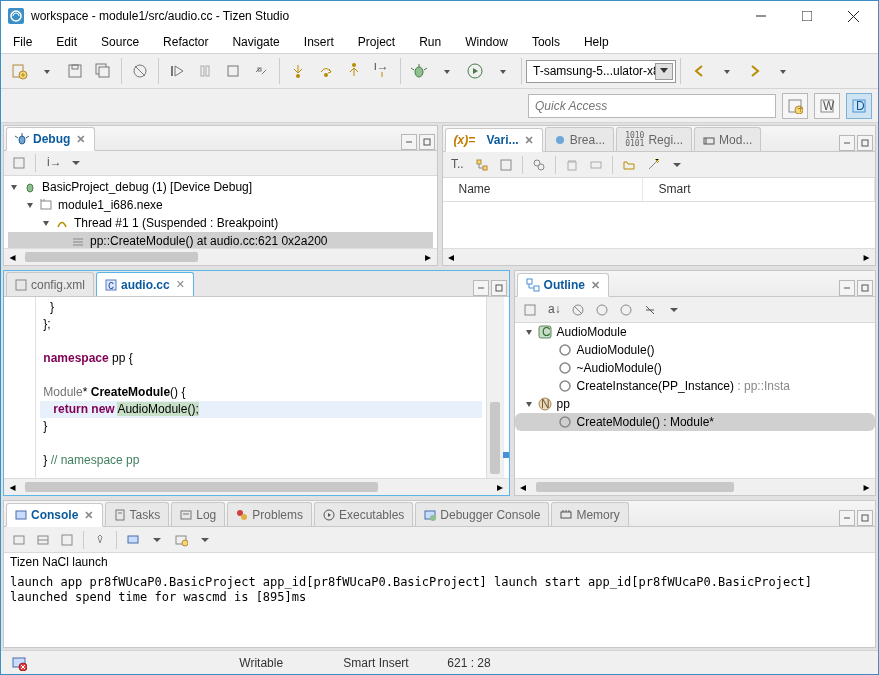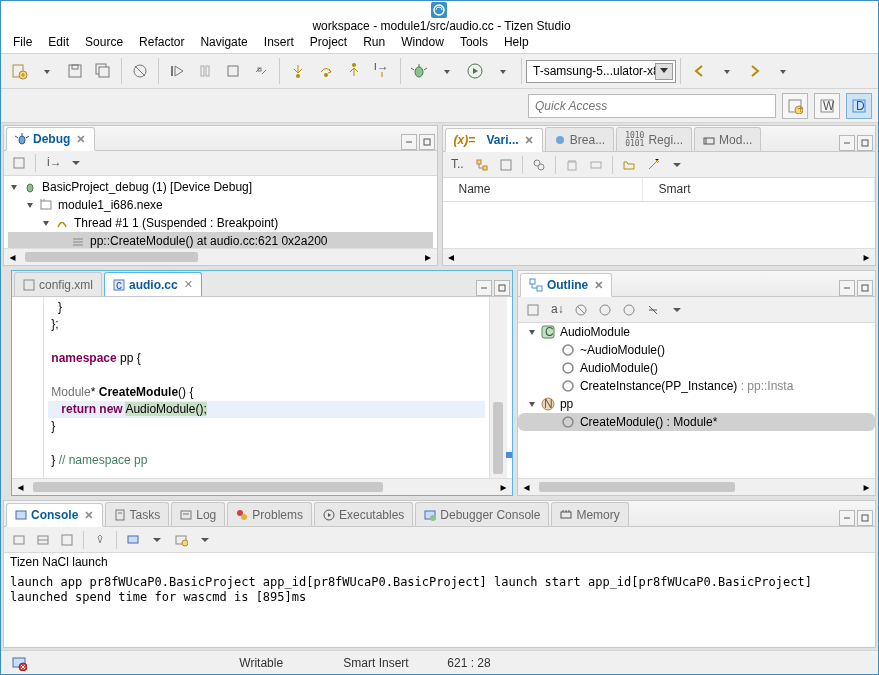--- a/index.html
+++ b/index.html
@@ -1,46 +1,46 @@
 <!DOCTYPE html>
 <html><head>
 <meta charset="utf-8">
 <style>
 * { box-sizing: border-box; margin: 0; padding: 0; font-family: "Segoe UI", Tahoma, sans-serif; font-size: 12px; }
 body { width: 879px; height: 675px; background: #fff; border: 1px solid #3b8fc4; display: flex; flex-direction: column; overflow: hidden; }
 
 
-.titlebar { height: 30px; display: flex; align-items: center; padding: 0 2px 0 6px; background: #fff; flex-direction: column; }
+.titlebar { height: 30px; display: flex; align-items: center; padding: 0 2px 0 6px; background: #fff; }
 .titlebar .app-icon { width: 18px; height: 18px; margin-right: 6px; }
 .titlebar .title { flex: 1; font-size: 12px; color: #000; }
 .titlebar .win-btn { width: 46px; height: 30px; display: flex; align-items: center; justify-content: center; }
 .titlebar .win-btn svg { stroke: #222; stroke-width: 1; fill: none; }
 
 
-.menubar { height: 22px; display: flex; align-items: center; padding-left: 4px; gap: 0; background: #fff; }
+.menubar { height: 22px; display: flex; align-items: center; padding-left: 4px; gap: 8px; background: #fff; }
 .menubar .menu-item { padding: 2px 8px; color: #000; }
 
 
 .toolbar { height: 36px; background: #f0f0f0; border-top: 1px solid #d4d4d4; border-bottom: 1px solid #d4d4d4; display: flex; align-items: center; padding: 0 4px; }
 .tb-group { display: flex; align-items: center; gap: 0; }
 .tb-btn { width: 28px; height: 28px; display: flex; align-items: center; justify-content: center; border: 1px solid transparent; background: transparent; }
 .tb-sep { width: 1px; height: 26px; background: #ccc; margin: 0 4px; }
 .device-combo { height: 23px; border: 1px solid #999; background: #fff; padding: 0 22px 0 6px; display: flex; align-items: center; position: relative; width: 150px; white-space: nowrap; overflow: hidden; }
 .device-combo .caret { position: absolute; right: 2px; top: 2px; width: 18px; height: 17px; background: #e0e0e0; display: flex; align-items: center; justify-content: center; border: 1px solid #999; }
 
 
 .qa-row { height: 34px; background: #f0f0f0; border-bottom: 1px solid #d4d4d4; display: flex; align-items: center; justify-content: flex-end; padding: 0 6px; gap: 6px; }
 .qa-input { width: 248px; height: 24px; border: 1px solid #b8b8b8; background: #fff; padding: 0 6px; color: #666; font-style: italic; }
 .persp-btn { width: 26px; height: 26px; border: 1px solid #b8b8b8; background: #f6f6f6; display: flex; align-items: center; justify-content: center; }
 .persp-btn.active { background: #cfe4f3; border-color: #7fb1d6; }
 
 
 .workarea { flex: 1; display: flex; flex-direction: column; background: #e1e1e1; min-height: 0; }
 .upper { display: flex; height: 145px; }
-.middle { display: flex; flex: 1; min-height: 0; margin-left: 8px; }
+.middle { display: flex; flex: 1; min-height: 0; }
 .lower { height: 152px; display: flex; }
 
 .pane { background: #fff; margin: 2px; border: 1px solid #c8c8c8; display: flex; flex-direction: column; min-width: 0; }
 
 
 .tabrow { height: 26px; background: linear-gradient(#f6f6f6, #ececec); display: flex; align-items: flex-end; padding: 0 2px; border-bottom: 1px solid #c8c8c8; gap: 2px; }
 .tab { height: 24px; padding: 0 8px; display: flex; align-items: center; gap: 4px; background: #e8e8e8; border: 1px solid #c8c8c8; border-bottom: none; color: #666; border-radius: 3px 3px 0 0; white-space: nowrap; }
 .tab.active { background: #fff; color: #0a5a9e; font-weight: bold; border-bottom: 1px solid #fff; position: relative; top: 1px; }
 .tab.activeblue { background: #5ab5e8; border-color: #4aa5d8; color: #fff; }
 .tab .x { font-size: 11px; color: #888; margin-left: 2px; }
@@ -688,33 +688,33 @@
           <div class="outline-item">
             <span class="ind" style="width:24px"></span>
             <span class="tw">
               <span style="width:10px;display:inline-block"></span>
             </span>
             <span class="oicon">
               <svg width="14" height="14">
                 <circle cx="7" cy="7" r="5" fill="none" stroke="#888" stroke-width="1.5"></circle>
               </svg>
             </span>
-            <span>~AudioModule()<span class="ret"></span></span>
+            <span>AudioModule()<span class="ret"></span></span>
           </div>
           <div class="outline-item">
             <span class="ind" style="width:24px"></span>
             <span class="tw">
               <span style="width:10px;display:inline-block"></span>
             </span>
             <span class="oicon">
               <svg width="14" height="14">
                 <circle cx="7" cy="7" r="5" fill="none" stroke="#888" stroke-width="1.5"></circle>
               </svg>
             </span>
-            <span>AudioModule()<span class="ret"></span></span>
+            <span>~AudioModule()<span class="ret"></span></span>
           </div>
           <div class="outline-item">
             <span class="ind" style="width:24px"></span>
             <span class="tw">
               <span style="width:10px;display:inline-block"></span>
             </span>
             <span class="oicon">
               <svg width="14" height="14">
                 <circle cx="7" cy="7" r="5" fill="none" stroke="#888" stroke-width="1.5"></circle>
               </svg>

